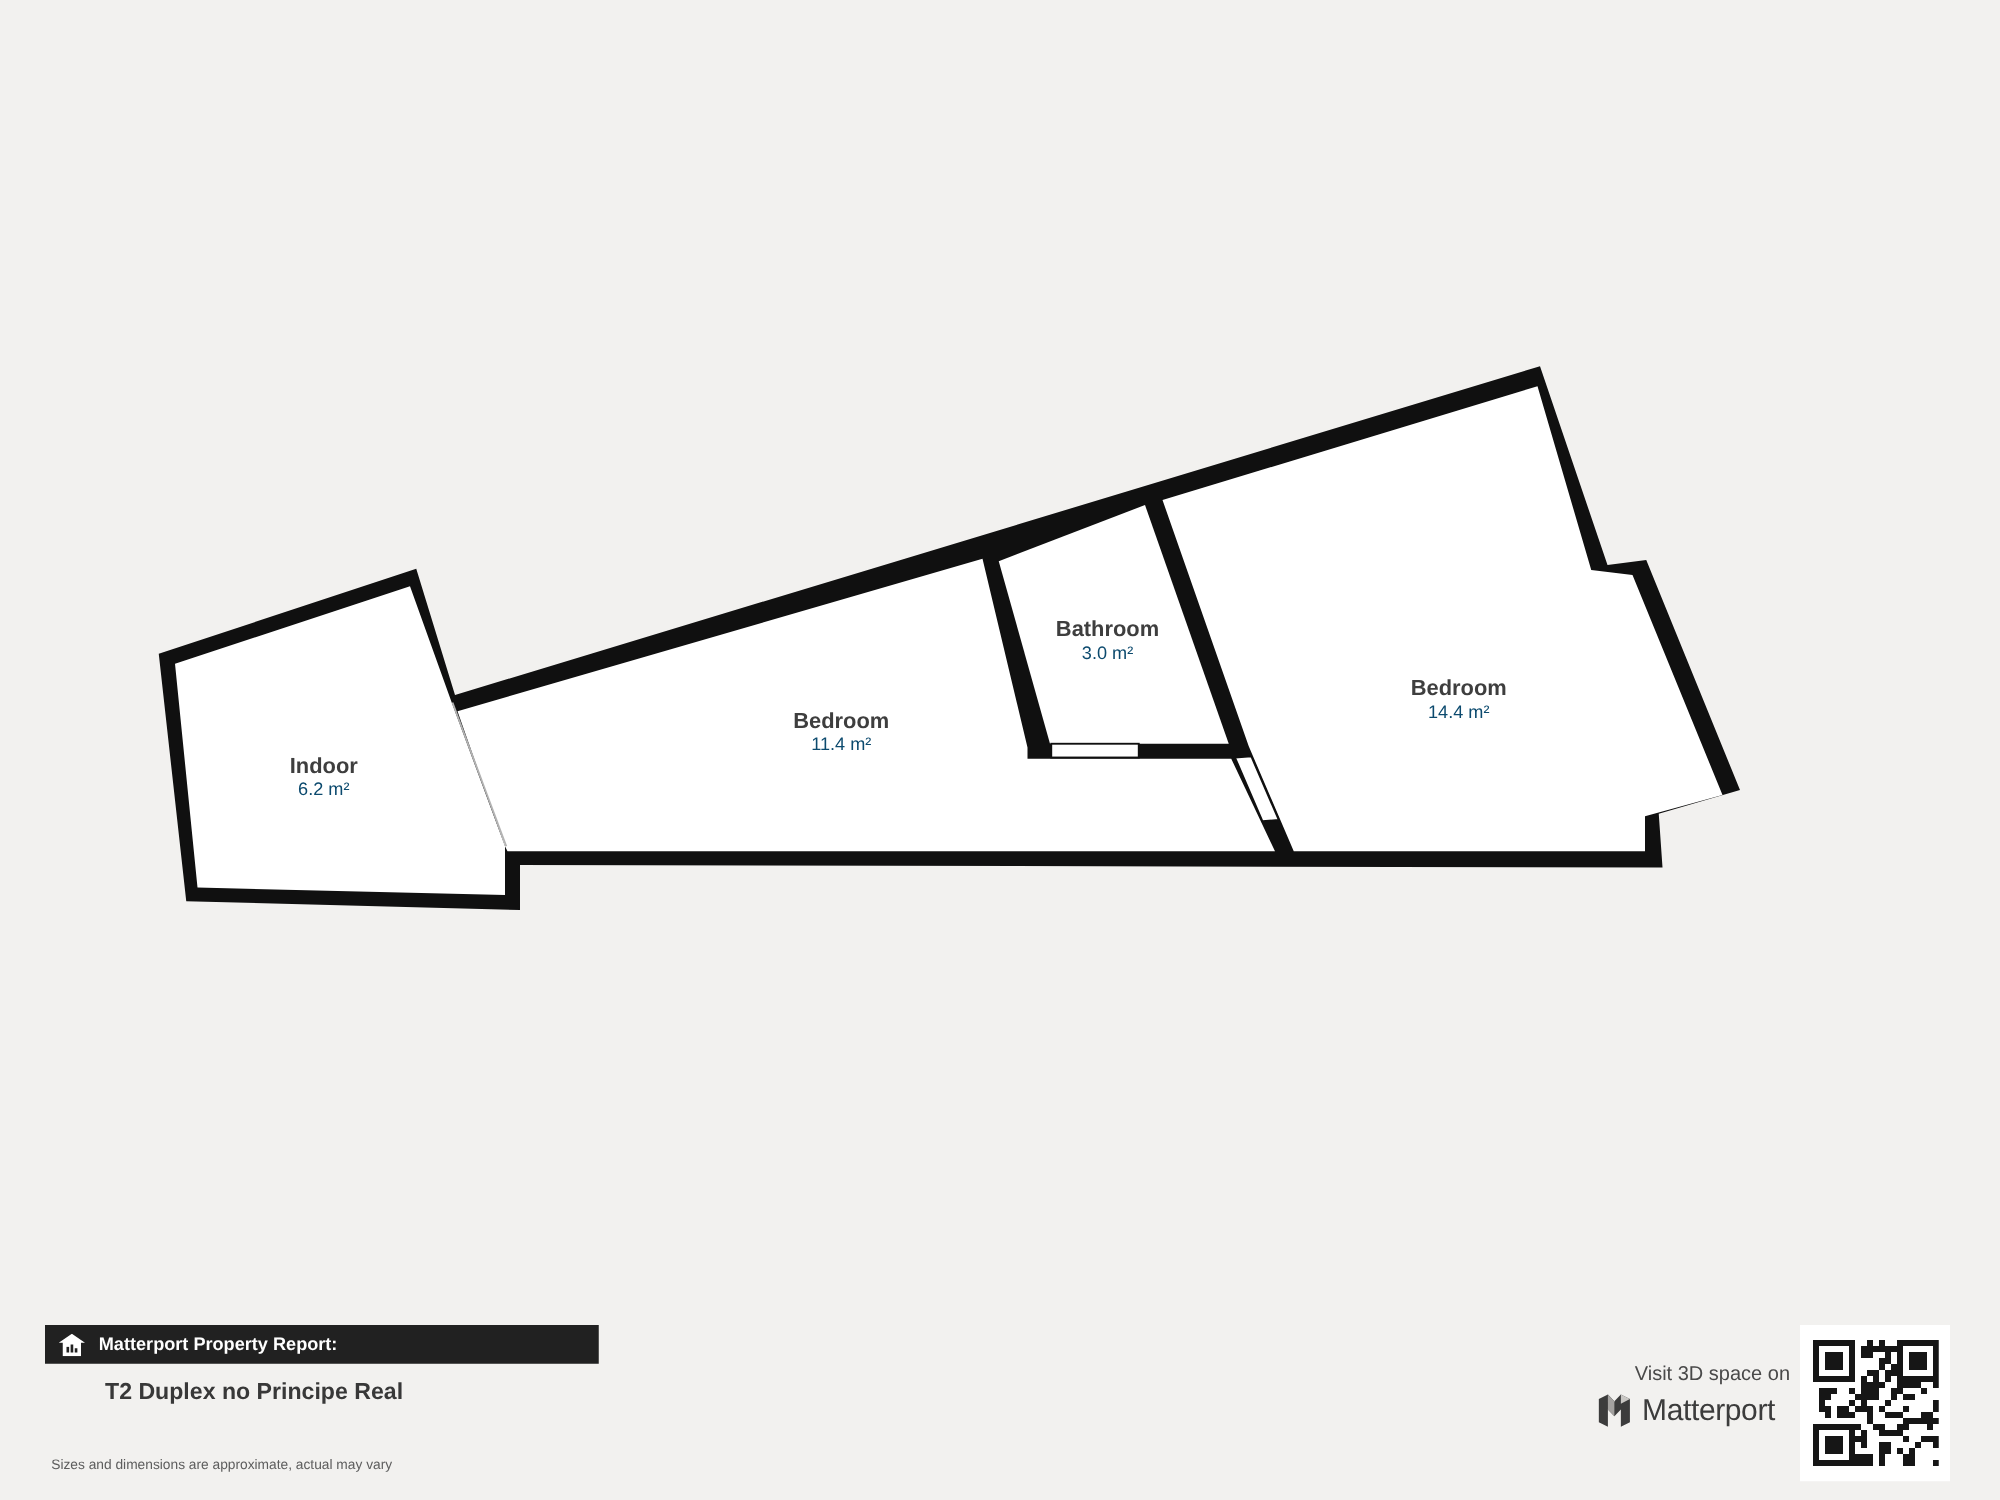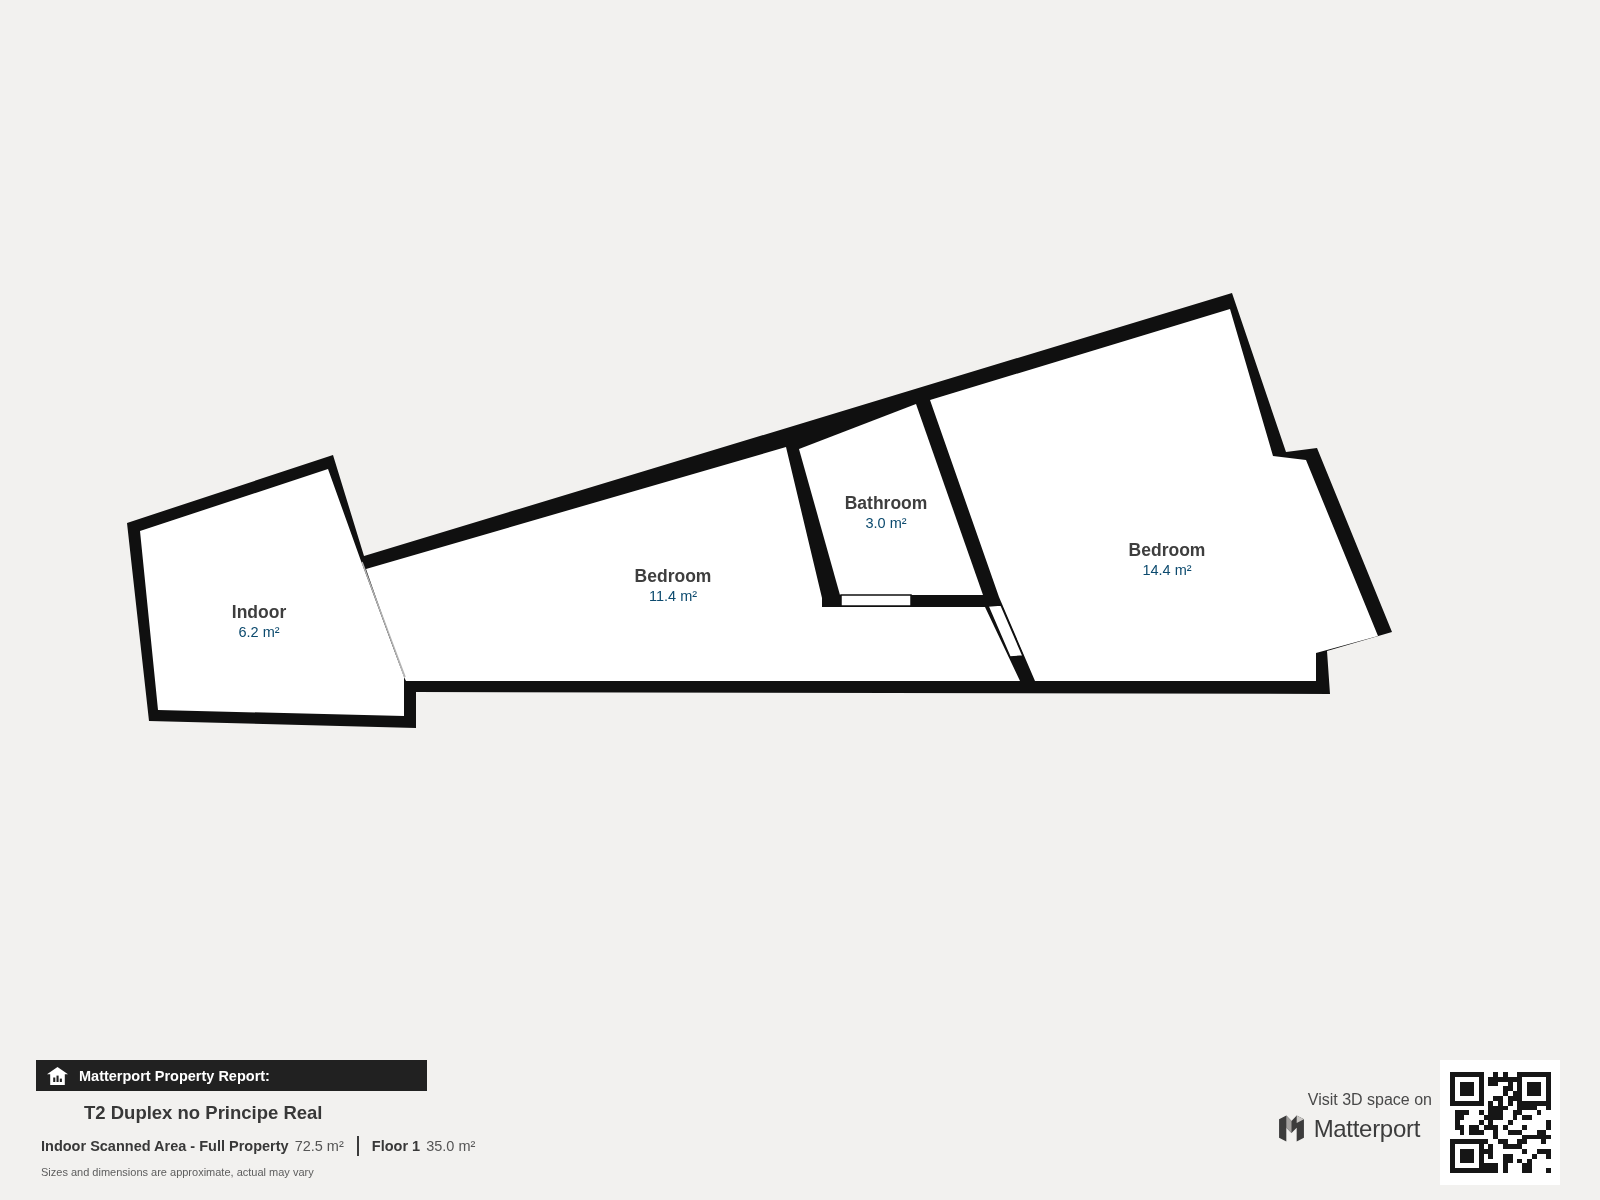--- a/index.html
+++ b/index.html
@@ -3,21 +3,21 @@
 <meta charset="utf-8">
 <style>
   html,body{margin:0;padding:0;}
   body{font-family:"Liberation Sans",sans-serif;}
   .stage{position:relative;width:1600px;height:1200px;background:#f2f1ef;overflow:hidden;}
   .plan-svg{position:absolute;left:0;top:0;}
   .room-label-group{position:absolute;transform:translate(-50%,-50%);text-align:center;white-space:nowrap;}
   .room-name{font-weight:700;font-size:17.5px;color:#3e3e3e;line-height:20px;}
   .room-area{font-size:14.5px;color:#0c4a6e;line-height:20px;}
   
-  .report-bar{position:absolute;left:36px;top:1060px;width:391px;height:31px;background:#212121;display:flex;align-items:center;padding-left:11px;box-sizing:border-box;}
+  .report-bar{position:absolute;left:36px;top:1060px;width:443px;height:31px;background:#212121;display:flex;align-items:center;padding-left:11px;box-sizing:border-box;}
   .report-bar-text{color:#ffffff;font-weight:700;font-size:14.5px;margin-left:11px;}
   .report-title{position:absolute;left:40px;top:1102px;font-weight:700;font-size:18.5px;color:#383838;margin-left:44px;}
   .report-stats{position:absolute;left:41px;top:1136px;font-size:14.5px;color:#383838;display:flex;align-items:center;}
   .stat-label{font-weight:700;color:#383838;}
   .stat-value{font-weight:400;color:#555555;margin-left:6px;}
   .stat-divider{display:inline-block;width:2px;height:20px;background:#3b3b3b;margin:0 13px;}
   .report-disclaimer{position:absolute;left:41px;top:1166px;font-size:11px;color:#5d5d5d;}
   
   .visit-text{position:absolute;right:168px;top:1091px;font-size:16px;color:#494949;}
   .brand-row{position:absolute;right:180px;top:1114px;display:flex;align-items:center;gap:8px;}
@@ -71,27 +71,20 @@
       <path d="M10.5,0 L21,7.2 L17.8,7.2 L17.8,18 L3.2,18 L3.2,7.2 L0,7.2 Z" fill="#ffffff"></path>
       <rect x="6.2" y="10.5" width="2.1" height="4.5" fill="#212121"></rect>
       <rect x="9.5" y="8.6" width="2.1" height="6.4" fill="#212121"></rect>
       <rect x="12.8" y="11.6" width="2.1" height="3.4" fill="#212121"></rect>
     </svg>
     <span class="report-bar-text">Matterport Property Report:</span>
   </div>
 
   <div class="report-title">T2 Duplex no Principe Real</div>
 
-  <div class="report-stats">
-    <span class="stat-label">Indoor Scanned Area - Full Property</span>
-    <span class="stat-value">72.5 m²</span>
-    <span class="stat-divider"></span>
-    <span class="stat-label">Floor 1</span>
-    <span class="stat-value">35.0 m²</span>
-  </div>
 
   <div class="report-disclaimer">Sizes and dimensions are approximate, actual may vary</div>
 
   <div class="visit-text">Visit 3D space on</div>
 
   <div class="brand-row">
     <svg width="29" height="29" viewBox="0 0 28 28">
       <path fill="#3c3c3c" d="M2,5 L9,1.5 L14,6.8 L19,1.5 L26,5 L26,23 L19,26.5 L19,13.2 L14,18.4 L9,13.2 L9,26.5 L2,23 Z"></path>
       <path fill="#a3a19f" d="M9,1.5 L14,6.8 L14,18.4 L9,13.2 Z"></path>
       <path fill="#c9c7c4" d="M19,1.5 L26,5 L19,8.6 Z"></path>

